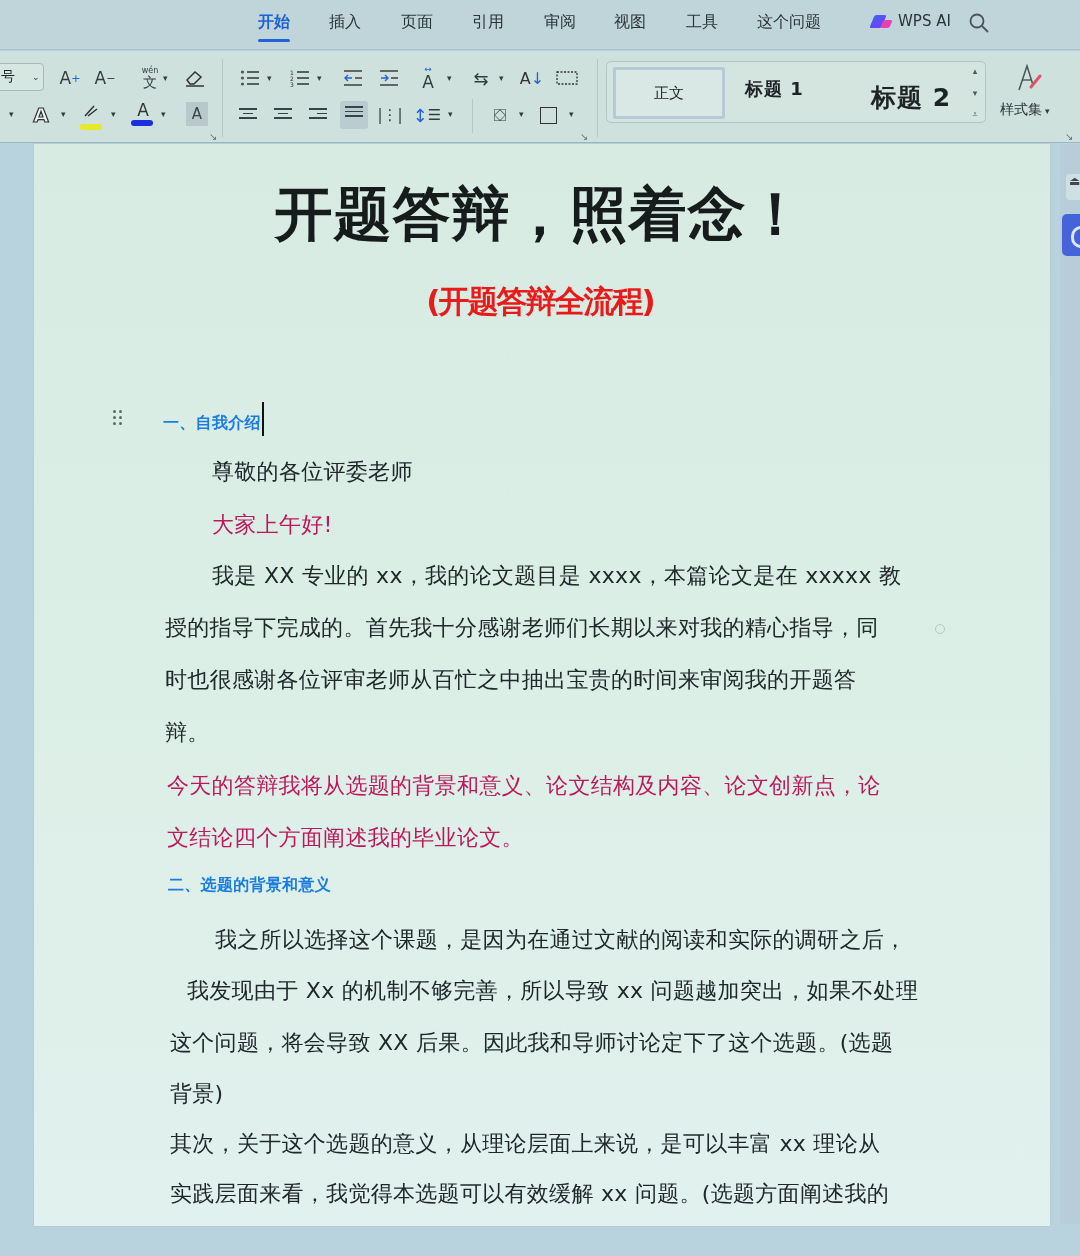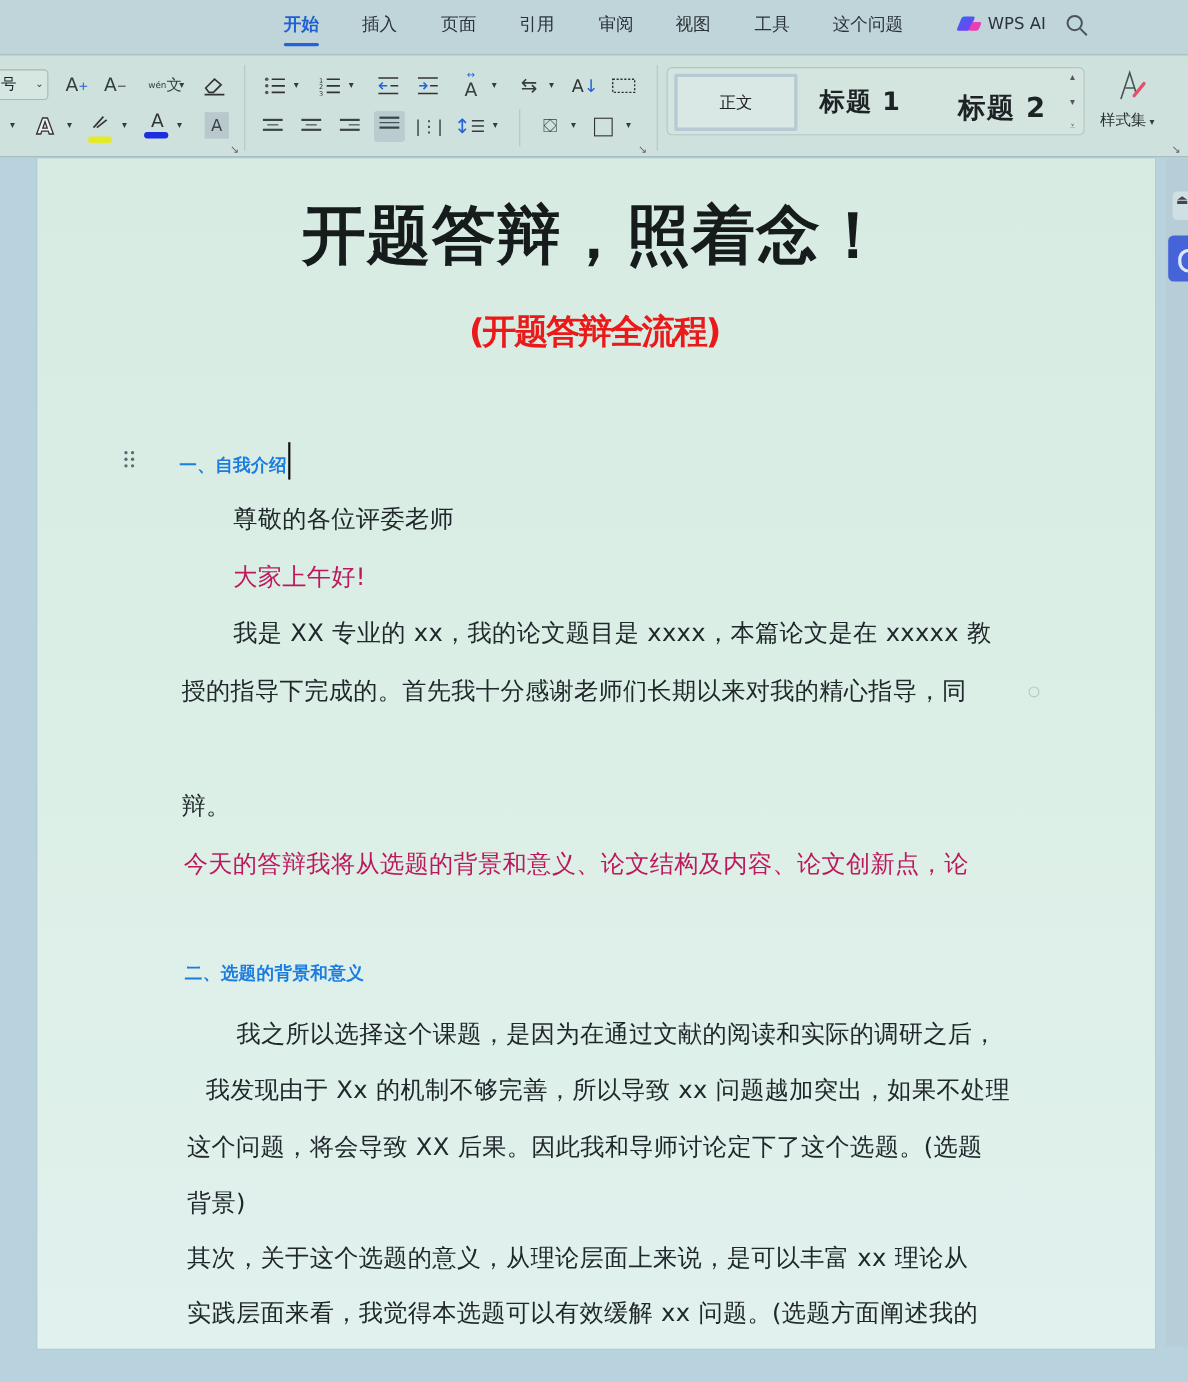--- a/index.html
+++ b/index.html
@@ -54,21 +54,21 @@
   
   .styles-gallery {
     position: absolute; left: 606px; top: 10px; width: 380px; height: 62px;
     border: 1px solid #b3c6c3; border-radius: 5px; background: #d4e5e0;
   }
   .style-normal {
     position: absolute; left: 6px; top: 5px; width: 112px; height: 52px;
     border: 3px solid #b7c9d4; background: #d9e8e4; border-radius: 2px;
     display: flex; align-items: center; justify-content: center; font-size: 15px; color:#222; cursor:pointer;
   }
-  .style-h1 { position: absolute; left: 138px; top: 15px; font-size: 23px; font-weight: bold; color: #1d2224; cursor:pointer; letter-spacing: 1px; }
+  .style-h1 { position: absolute; left: 138px; top: 15px; font-size: 18px; font-weight: bold; color: #1d2224; cursor:pointer; letter-spacing: 1px; }
   .style-h2 { position: absolute; left: 264px; top: 19px; font-size: 25px; font-weight: bold; color: #1d2224; cursor:pointer; letter-spacing: 1px; }
   .gallery-scroll { position: absolute; right: 2px; top: 4px; width: 16px; height: 54px; display:flex; flex-direction:column; align-items:center; justify-content: space-between; font-size: 9px; color:#556; }
   .styleset { position: absolute; left: 996px; top: 10px; width: 70px; height: 64px; cursor: pointer; text-align: center; }
   .styleset-label { position: absolute; top: 40px; left: 4px; font-size: 14px; color: #2b3336; white-space: nowrap; }
 
   
   .doc-area { position: absolute; left: 0; top: 144px; width: 1080px; height: 1112px; background: #b8d2de; }
   .page {
     position: absolute; left: 34px; top: 0; width: 1016px; height: 1082px;
     background: linear-gradient(180deg, #d8ebe2 0%, #dcefe6 50%, #e1f1ee 100%);
@@ -126,21 +126,21 @@
     <span class="caret">⌄</span>
   </div>
   <div class="rbtn" style="left:58px;top:16px;width:24px;height:22px">
     <span>A</span>
       <sup style="color:#2463d6;font-size:11px">+</sup>
   </div>
   <div class="rbtn" style="left:93px;top:16px;width:24px;height:22px">
     <span>A</span>
       <sup style="font-size:11px">−</sup>
   </div>
-  <div class="rbtn" style="left:130px;top:14px;width:40px;height:26px;line-height:1">
+  <div class="rbtn" style="left:130px;top:14px;width:40px;height:26px;flex-direction:column;line-height:1">
     <span style="font-size:8px">wén</span>
     <span style="font-size:14px">文</span>
   </div>
   <span class="caret" style="position:absolute;left:160px;top:22px">▾</span>
   <svg style="position:absolute;left:184px;top:17px" width="22" height="20" viewBox="0 0 22 20">
     <path d="M3 12 L11 4 L17 9 L10 16 L6 16 Z" fill="none" stroke="#333" stroke-width="1.5"></path>
     <line x1="2" y1="18" x2="20" y2="18" stroke="#333" stroke-width="1.5"></line>
   </svg>
 
   <span class="caret" style="position:absolute;left:6px;top:58px">▾</span>
@@ -294,24 +294,26 @@
   </div>
 
   <div class="para heading" style="left:163px;top:258px">
     <span>一、自我介绍</span><span class="caret-cursor"></span>
   </div>
   <div class="para" style="left:212px;top:313px">尊敬的各位评委老师</div>
   <div class="para bold" style="left:212px;top:366px">大家上午好!</div>
 
   <div class="para" style="left:212px;top:417px">我是 XX 专业的 xx，我的论文题目是 xxxx，本篇论文是在 xxxxx 教</div>
   <div class="para" style="left:165px;top:469px">授的指导下完成的。首先我十分感谢老师们长期以来对我的精心指导，同</div>
+  <div class="para" style="left:165px;top:521px">时也很感谢各位评审老师从百忙之中抽出宝贵的时间来审阅我的开题答</div>
   <div class="para" style="left:165px;top:574px">辩。</div>
   <div class="para-mark"></div>
 
   <div class="para bold" style="left:167px;top:627px">今天的答辩我将从选题的背景和意义、论文结构及内容、论文创新点，论</div>
+  <div class="para bold" style="left:167px;top:679px">文结论四个方面阐述我的毕业论文。</div>
 
   <div class="para heading" style="left:168px;top:731px">二、选题的背景和意义</div>
 
   <div class="para" style="left:215px;top:781px">我之所以选择这个课题，是因为在通过文献的阅读和实际的调研之后，</div>
   <div class="para" style="left:187px;top:832px">我发现由于 Xx 的机制不够完善，所以导致 xx 问题越加突出，如果不处理</div>
   <div class="para" style="left:170px;top:884px">这个问题，将会导致 XX 后果。因此我和导师讨论定下了这个选题。(选题</div>
   <div class="para" style="left:170px;top:935px">背景)</div>
 
   <div class="para" style="left:170px;top:985px">其次，关于这个选题的意义，从理论层面上来说，是可以丰富 xx 理论从</div>
   <div class="para" style="left:170px;top:1035px">实践层面来看，我觉得本选题可以有效缓解 xx 问题。(选题方面阐述我的</div>

